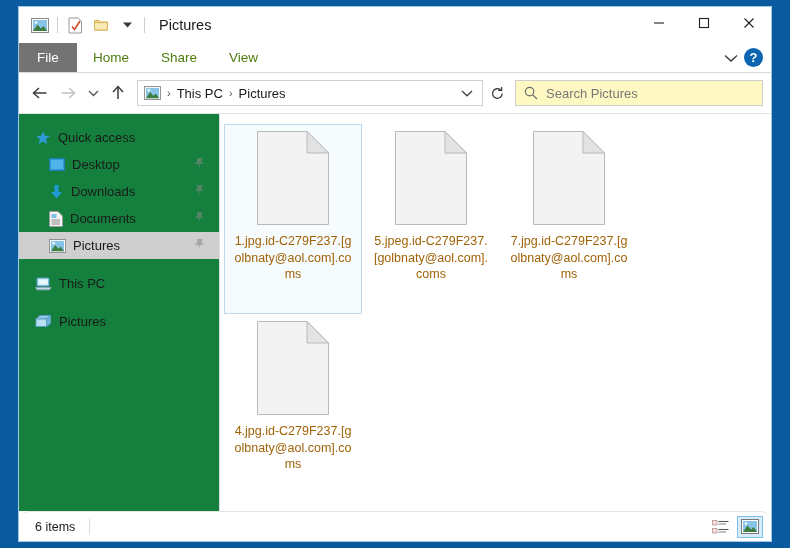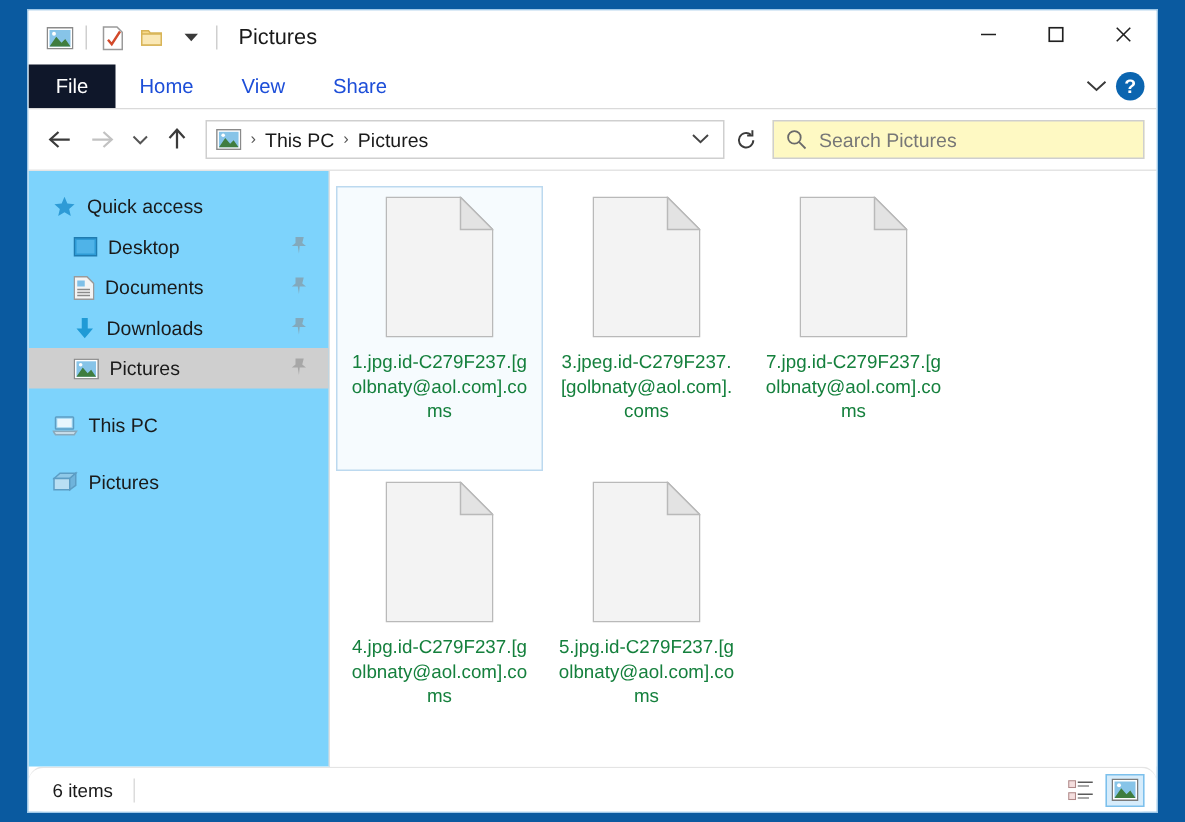--- a/index.html
+++ b/index.html
@@ -50,24 +50,24 @@
   
   .ribbon {
     height: 30px; flex: 0 0 30px;
     display: flex; align-items: stretch;
     background: #ffffff;
     border-bottom: 1px solid #dadada;
   }
   .tab {
     display: flex; align-items: center; justify-content: center;
     padding: 0 16px;
-    font-size: 13.5px; color: #1d4ed8;
+    font-size: 13.5px; color: #4d7c0f;
   }
   .tab.file {
-    background: #0f172a; color: #ffffff;
+    background: #737373; color: #ffffff;
     min-width: 58px;
   }
   .ribbon-right { margin-left: auto; display: flex; align-items: center; gap: 6px; padding-right: 8px; }
   .help-btn {
     width: 19px; height: 19px; border-radius: 50%;
     background: #0b65b0; color: #fff;
     font-size: 13px; font-weight: bold;
     display: flex; align-items: center; justify-content: center;
   }
   
@@ -105,21 +105,21 @@
   }
   .search-ph { font-size: 13px; color: #777; }
   
   .body {
     flex: 1 1 auto; display: flex; min-height: 0;
     border-top: 1px solid #e4e4e4;
     position: relative;
   }
   .sidebar {
     width: 201px; flex: 0 0 201px;
-    background: #7dd3fc;
+    background: #15803d;
     border-right: 1px solid #e0e0e0;
     padding-top: 10px;
     position: relative; z-index: 2;
   }
   .navitem {
     height: 27px; display: flex; align-items: center;
     padding-left: 16px; gap: 7px;
     font-size: 13px; color: #1a1a1a;
     position: relative;
   }
@@ -144,21 +144,21 @@
     border: 1px solid transparent;
   }
   .fileitem.selected {
     background: #f6fbfe;
     border: 1px solid #bcd9ef;
   }
   .fileicon { width: 72px; height: 94px; position: relative; }
   .filename {
     margin-top: 8px; width: 118px;
     font-size: 12.5px; line-height: 16.5px;
-    color: #15803d; text-align: center;
+    color: #a16207; text-align: center;
     word-break: break-all;
   }
   
   .statusbar {
     height: 30px; flex: 0 0 30px;
     display: flex; align-items: center;
     border-top: 1px solid #e4e4e4;
     background: #ffffff;
     padding: 0 8px 0 16px;
     position: relative; z-index: 2; border-radius: 10px;
@@ -250,22 +250,22 @@
               <line x1="1.5" y1="1.5" x2="10.5" y2="10.5" stroke="#202020" stroke-width="1.1"></line>
               <line x1="10.5" y1="1.5" x2="1.5" y2="10.5" stroke="#202020" stroke-width="1.1"></line>
             </svg>
         </div>
       </div>
     </div>
 
     <div class="ribbon">
       <div class="tab file">File</div>
       <div class="tab">Home</div>
+      <div class="tab">Share</div>
       <div class="tab">View</div>
-      <div class="tab">Share</div>
       <div class="ribbon-right">
         <div>
           <svg width="14" height="9" viewBox="0 0 14 9">
               <path d="M1 1.5 L7 7 L13 1.5" stroke="#3a3a3a" stroke-width="1.3" fill="none"></path>
             </svg>
         </div>
         <div class="help-btn">?</div>
       </div>
     </div>
 
@@ -360,50 +360,50 @@
           <span>Desktop</span>
           <span class="pin">
             <svg width="12" height="13" viewBox="0 0 12 13">
                 <path d="M4 1 L9.5 1 L8.5 5 L11 7 L6.8 7 L6.3 12 L5.5 7 L1.5 7 L4 5 Z" fill="#888"></path>
               </svg>
           </span>
         </div>
 
         <div class="navitem child">
           <span style="display:flex;">
+            <svg width="15" height="16" viewBox="0 0 15 16">
+                <path d="M5.5 1 H9.5 V8 H13 L7.5 14.5 L2 8 H5.5 Z" fill="#1f9ad6"></path>
+              </svg>
+          </span>
+          <span>Downloads</span>
+          <span class="pin">
+            <svg width="12" height="13" viewBox="0 0 12 13">
+                <path d="M4 1 L9.5 1 L8.5 5 L11 7 L6.8 7 L6.3 12 L5.5 7 L1.5 7 L4 5 Z" fill="#888"></path>
+              </svg>
+          </span>
+        </div>
+
+        <div class="navitem child">
+          <span style="display:flex;">
             <svg width="14" height="16" viewBox="0 0 14 16">
                 <path d="M0.5 0.5 H9 L13.5 5 V15.5 H0.5 Z" fill="#f4f4f4" stroke="#9a9a9a"></path>
                 <rect x="2.5" y="3" width="5" height="4" fill="#7fc0e8"></rect>
                 <line x1="2.5" y1="9" x2="11" y2="9" stroke="#8a8a8a"></line>
                 <line x1="2.5" y1="11" x2="11" y2="11" stroke="#8a8a8a"></line>
                 <line x1="2.5" y1="13" x2="11" y2="13" stroke="#8a8a8a"></line>
               </svg>
           </span>
           <span>Documents</span>
           <span class="pin">
             <svg width="12" height="13" viewBox="0 0 12 13">
                 <path d="M4 1 L9.5 1 L8.5 5 L11 7 L6.8 7 L6.3 12 L5.5 7 L1.5 7 L4 5 Z" fill="#888"></path>
               </svg>
           </span>
         </div>
 
-        <div class="navitem child">
-          <span style="display:flex;">
-            <svg width="15" height="16" viewBox="0 0 15 16">
-                <path d="M5.5 1 H9.5 V8 H13 L7.5 14.5 L2 8 H5.5 Z" fill="#1f9ad6"></path>
-              </svg>
-          </span>
-          <span>Downloads</span>
-          <span class="pin">
-            <svg width="12" height="13" viewBox="0 0 12 13">
-                <path d="M4 1 L9.5 1 L8.5 5 L11 7 L6.8 7 L6.3 12 L5.5 7 L1.5 7 L4 5 Z" fill="#888"></path>
-              </svg>
-          </span>
-        </div>
-
         <div class="navitem child selected">
           <span style="display:flex;">
             <svg width="17" height="14" viewBox="0 0 18 15">
               <rect x="0.5" y="0.5" width="17" height="14" fill="#ffffff" stroke="#8a8a8a"></rect>
               <rect x="2" y="2" width="14" height="11" fill="#87c4e8"></rect>
               <path d="M2 13 L6.5 6.5 L10 10.5 L12.5 8 L16 13 Z" fill="#3f7d3f"></path>
               <circle cx="5" cy="4.5" r="1.3" fill="#ffffff"></circle>
             </svg>
           </span>
           <span>Pictures</span>
@@ -454,21 +454,21 @@
             <div class="filename">1.jpg.id-C279F237.[golbnaty@aol.com].coms</div>
           </div>
 
           <div class="fileitem">
             <div class="fileicon">
               <svg width="72" height="94" viewBox="0 0 72 94">
                 <path d="M0.5 0.5 H50 L71.5 22 V93.5 H0.5 Z" fill="#f3f3f3" stroke="#b9b9b9"></path>
                 <path d="M50 0.5 L71.5 22 H50 Z" fill="#e3e3e3" stroke="#b9b9b9"></path>
               </svg>
             </div>
-            <div class="filename">3.jpeg.id-C279F237.[golbnaty@aol.com].coms</div>
+            <div class="filename">5.jpeg.id-C279F237.[golbnaty@aol.com].coms</div>
           </div>
 
           <div class="fileitem">
             <div class="fileicon">
               <svg width="72" height="94" viewBox="0 0 72 94">
                 <path d="M0.5 0.5 H50 L71.5 22 V93.5 H0.5 Z" fill="#f3f3f3" stroke="#b9b9b9"></path>
                 <path d="M50 0.5 L71.5 22 H50 Z" fill="#e3e3e3" stroke="#b9b9b9"></path>
               </svg>
             </div>
             <div class="filename">7.jpg.id-C279F237.[golbnaty@aol.com].coms</div>
@@ -477,29 +477,20 @@
           <div class="fileitem">
             <div class="fileicon">
               <svg width="72" height="94" viewBox="0 0 72 94">
                 <path d="M0.5 0.5 H50 L71.5 22 V93.5 H0.5 Z" fill="#f3f3f3" stroke="#b9b9b9"></path>
                 <path d="M50 0.5 L71.5 22 H50 Z" fill="#e3e3e3" stroke="#b9b9b9"></path>
               </svg>
             </div>
             <div class="filename">4.jpg.id-C279F237.[golbnaty@aol.com].coms</div>
           </div>
 
-          <div class="fileitem">
-            <div class="fileicon">
-              <svg width="72" height="94" viewBox="0 0 72 94">
-                <path d="M0.5 0.5 H50 L71.5 22 V93.5 H0.5 Z" fill="#f3f3f3" stroke="#b9b9b9"></path>
-                <path d="M50 0.5 L71.5 22 H50 Z" fill="#e3e3e3" stroke="#b9b9b9"></path>
-              </svg>
-            </div>
-            <div class="filename">5.jpg.id-C279F237.[golbnaty@aol.com].coms</div>
-          </div>
 
 
         </div>
       </div>
     </div>
 
     <div class="statusbar">
       <span class="status-text">6 items</span>
       <span class="status-divider"></span>
       <div class="viewbtns">

